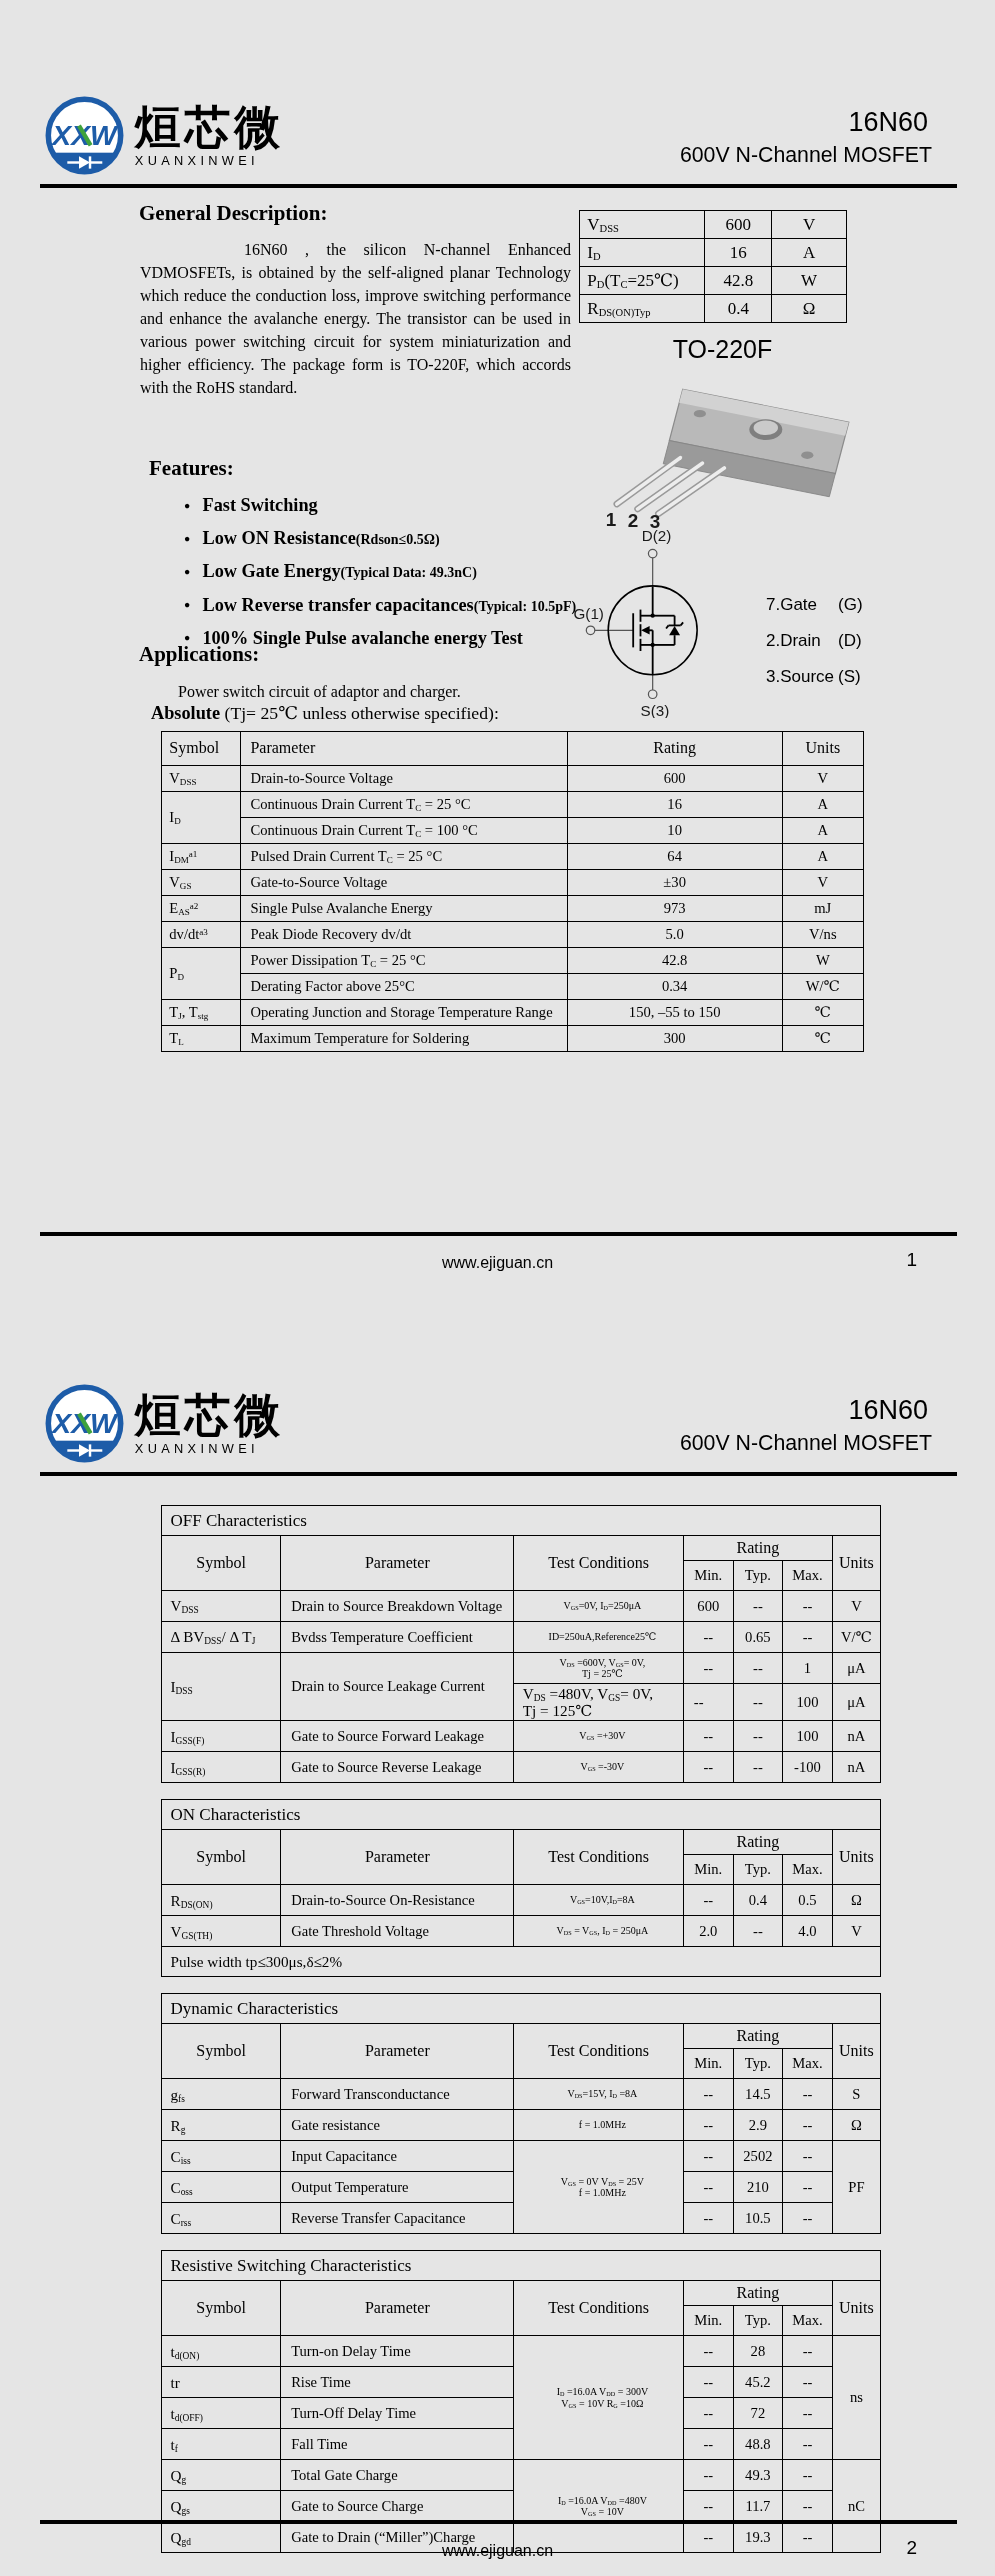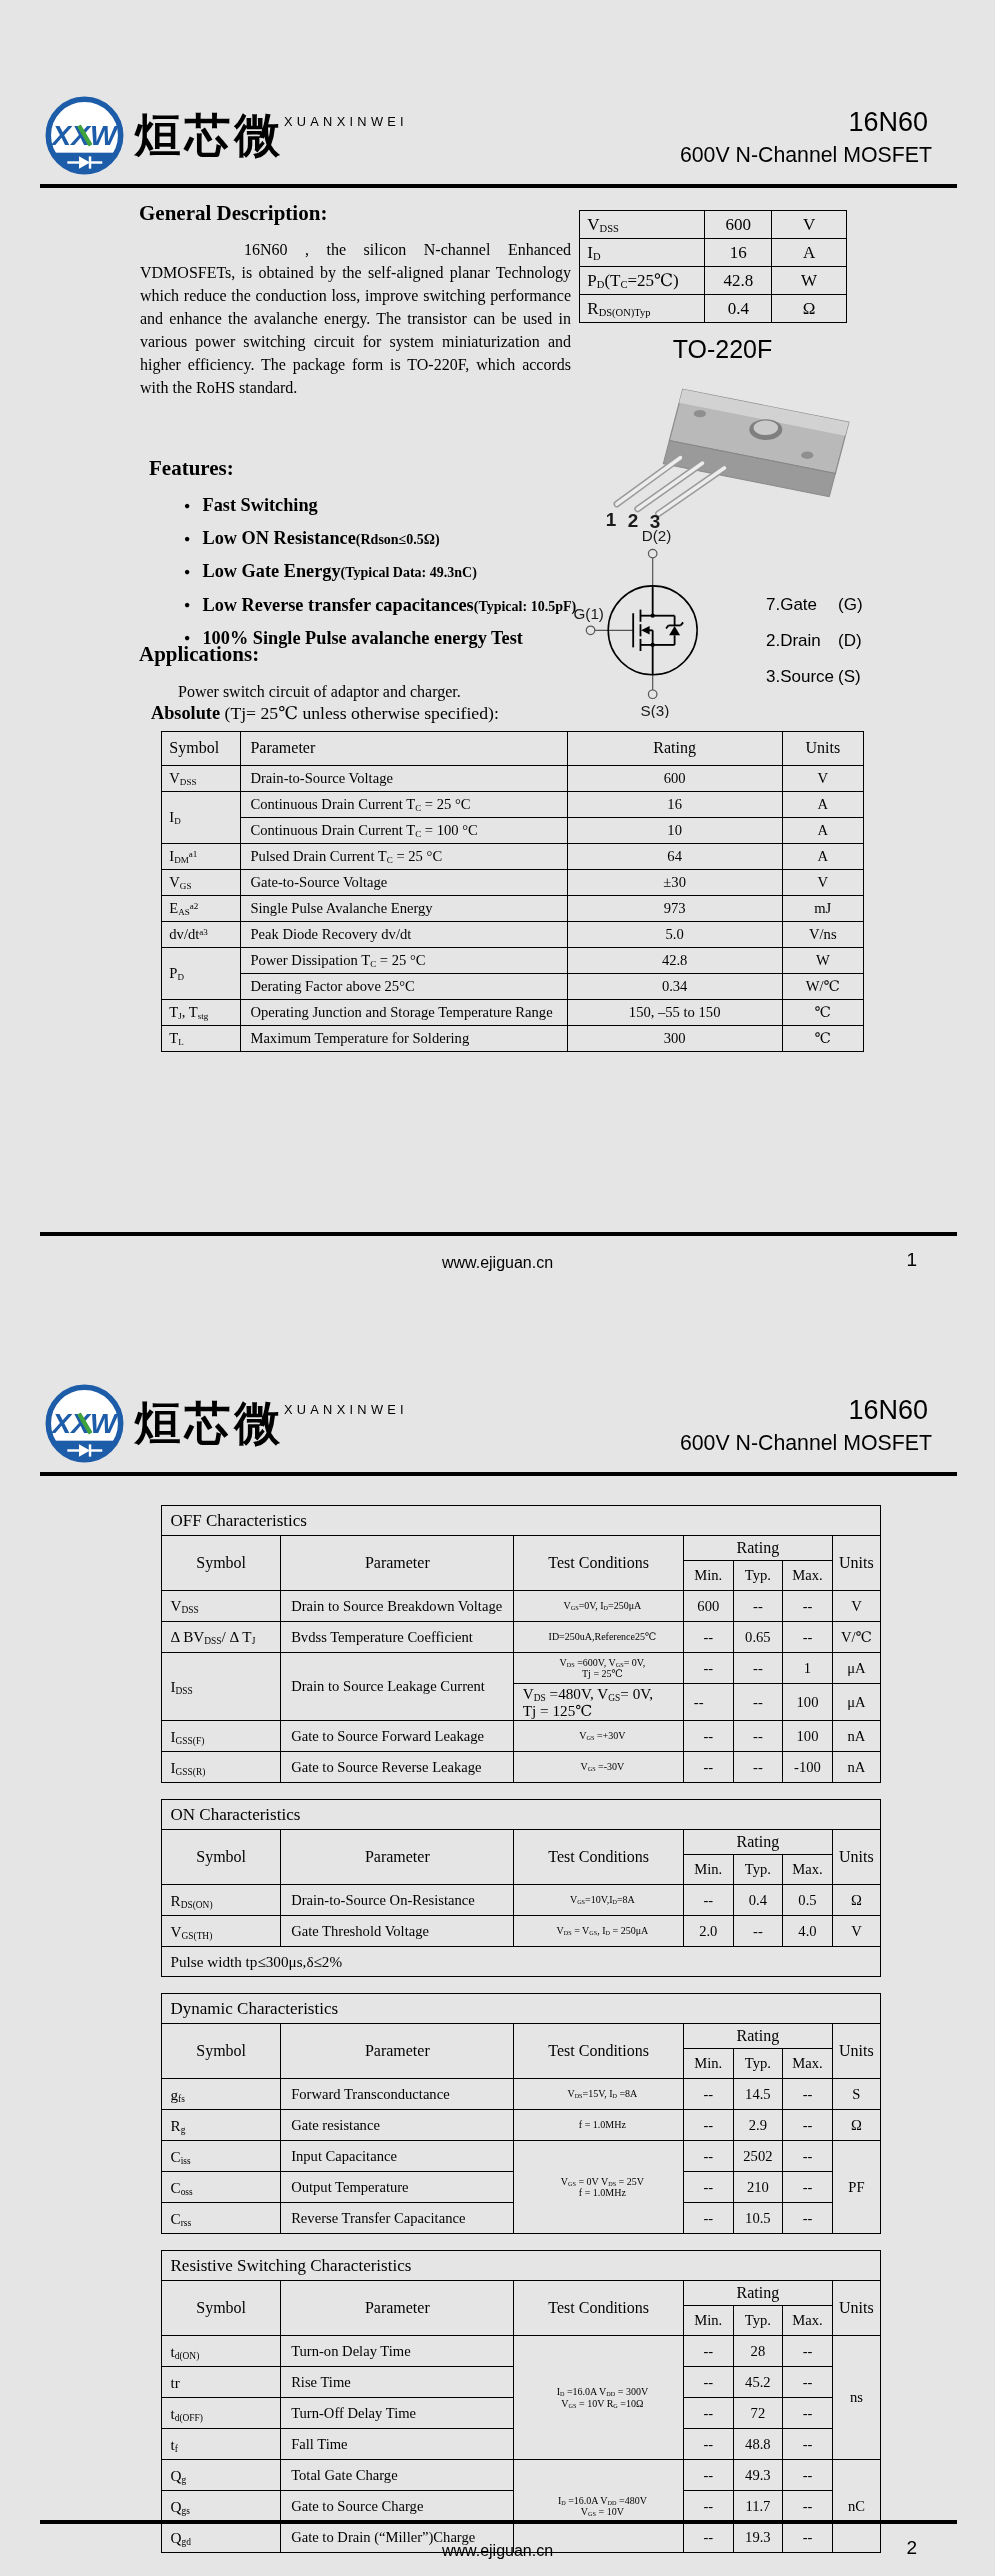--- a/index.html
+++ b/index.html
@@ -4,21 +4,21 @@
 <style>
   html,body{margin:0;padding:0;background:#ffffff;}
   body{width:995px;font-family:"Liberation Serif","DejaVu Serif",serif;color:#000;}
   .page{position:relative;width:995px;height:1288px;background:#e5e5e5;overflow:hidden;}
   .sans{font-family:"Liberation Sans","DejaVu Sans",sans-serif;}
   sub{font-size:0.62em;line-height:0;vertical-align:-0.22em;}
   sup{font-size:0.62em;line-height:0;vertical-align:0.45em;}
 
   
   .hdr-logo{position:absolute;left:44px;top:95px;display:flex;align-items:center;gap:9.8px;}
-  .logo-txt{display:flex;}
+  .logo-txt{display:flex;flex-direction:column;}
   .logo-cn{font-family:"Liberation Sans","DejaVu Sans",sans-serif;font-weight:bold;font-size:46px;line-height:1.05;letter-spacing:3.7px;}
   .logo-en{font-family:"Liberation Sans","DejaVu Sans",sans-serif;font-size:12.8px;letter-spacing:4.3px;margin-top:2.4px;}
   .part-no{position:absolute;right:67px;top:107px;font-size:27px;}
   .prod-sub{position:absolute;right:63px;top:143px;font-size:21.3px;}
   .hdr-rule{position:absolute;left:40px;width:917px;top:184px;height:4.3px;background:#000;}
 
   
   .ftr-rule{position:absolute;left:40px;width:917px;top:1232px;height:3.7px;background:#000;}
   .ftr-site{position:absolute;left:0;width:995px;top:1254px;text-align:center;font-size:16px;}
   .ftr-page{position:absolute;right:78px;top:1249px;font-size:19px;}

